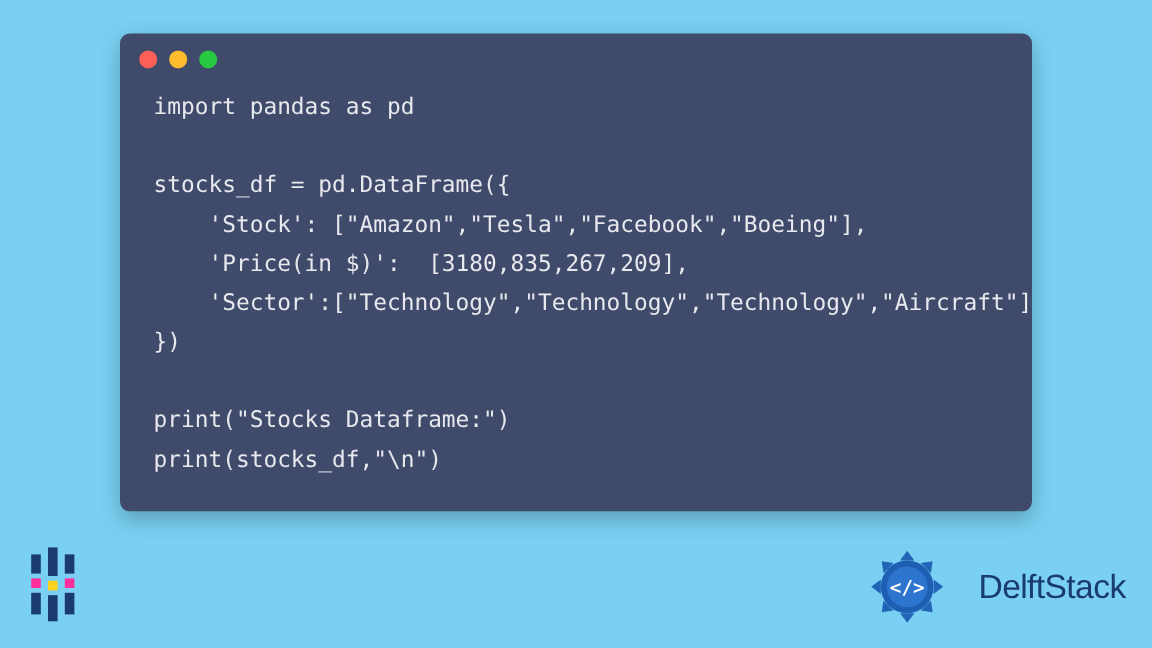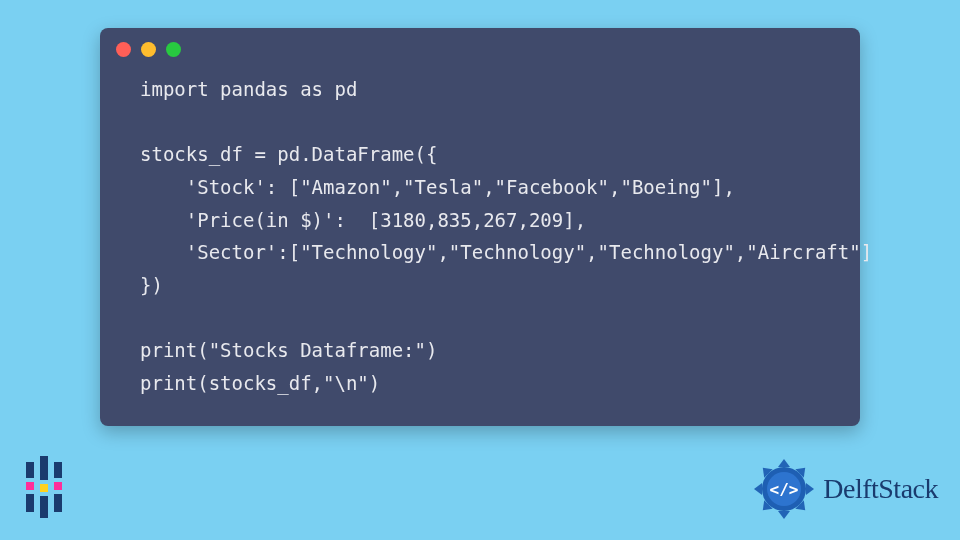--- a/index.html
+++ b/index.html
@@ -34,41 +34,41 @@
   .dot-red { background: #ff5f57; }
   .dot-yellow { background: #ffbd2e; }
   .dot-green { background: #28c940; }
   .code-body {
     padding: 6px 28px 8px 28px;
     color: #e8e9ee;
     font-size: 19px;
     line-height: 1.72;
     white-space: pre;
     font-weight: 400;
-    margin-left: 12px;
   }
   .logo-left {
     position: absolute;
     left: 22px;
     bottom: 18px;
   }
   .logo-right {
     position: absolute;
     right: 22px;
     bottom: 18px;
     display: flex;
     align-items: center;
     gap: 6px;
   }
   .brand-text {
-    font-family: Liberation Serif, serif;
+    font-family: Liberation Sans, sans-serif;
     font-size: 28px;
     font-weight: 500;
     color: #1a3b6e;
     letter-spacing: -0.5px;
+    margin-left: 20px;
   }
 </style>
 </head>
 <body>
 
 <div class="code-window">
   <div class="titlebar">
     <div class="traffic-dot dot-red"></div>
     <div class="traffic-dot dot-yellow"></div>
     <div class="traffic-dot dot-green"></div>

